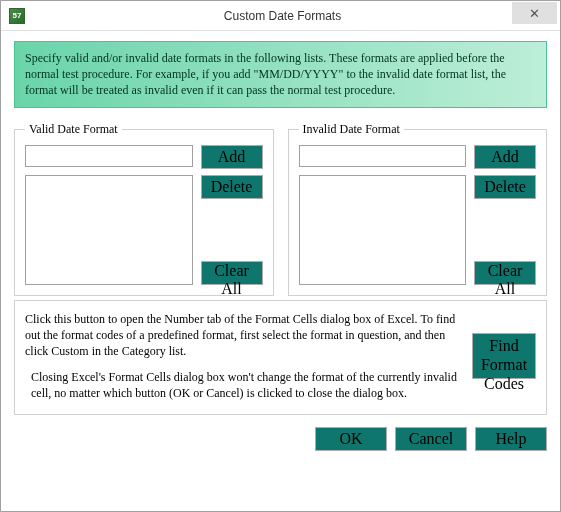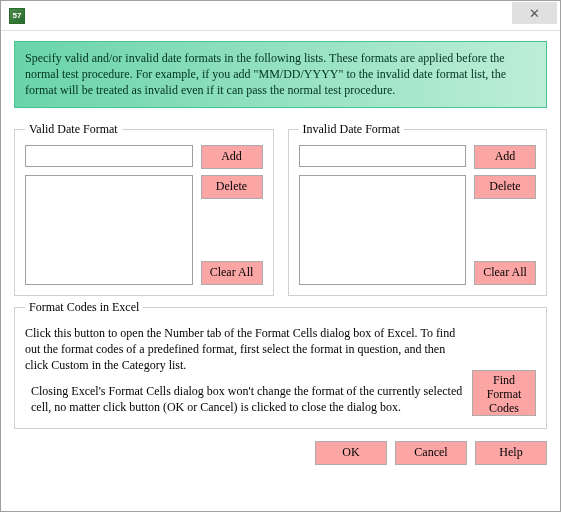--- a/index.html
+++ b/index.html
@@ -115,37 +115,37 @@
     height: 22px;
   }
   .listbox {
     grid-column: 1;
     grid-row: 2 / span 3;
     border: 1px solid #a0a0a0;
     background: #fff;
   }
   .btn {
     border: 1px solid #acacac;
-    background: #fca5a5;
+    background: #0f766e;
     font-family: inherit;
-    font-size: 12px;
+    font-size: 16px;
     height: 24px;
     cursor: default;
     padding: 0 4px;
   }
   .btn-add { grid-column: 2; grid-row: 1; }
   .btn-del { grid-column: 2; grid-row: 2; }
   .btn-clr { grid-column: 2; grid-row: 4; }
   .codes-fieldset {
     padding: 10px 10px 12px 10px;
   }
   .codes-inner {
     display: flex;
     gap: 4px;
-    align-items: flex-end;
+    align-items: center;
   }
   .codes-text {
     flex: 1;
     line-height: 1.35;
   }
   .codes-text p {
     margin: 0 0 10px 0;
   }
   .codes-text p.indent {
     margin-left: 6px;
@@ -169,20 +169,21 @@
     width: 72px;
   }
 </style>
 </head>
 <body>
 
 <div class="window">
 
   <div class="titlebar">
     <div class="titlebar-icon">57</div>
+    <div class="titlebar-title">Custom Date Formats</div>
     <div class="titlebar-close">
       <span>✕</span>
     </div>
   </div>
 
   <div class="body">
 
     <div class="info-banner">Specify valid and/or invalid date formats in the following lists. These formats are applied before the normal test procedure. For example, if you add "MM/DD/YYYY" to the invalid date format list, the format will be treated as invalid even if it can pass the normal test procedure.</div>
 
     <div class="formats-row">
@@ -205,25 +206,24 @@
           <button class="btn btn-add">Add</button>
           <button class="btn btn-del">Delete</button>
           <div class="listbox"></div>
           <button class="btn btn-clr">Clear All</button>
         </div>
       </fieldset>
 
     </div>
 
     <fieldset class="codes-fieldset">
-      <legend>Format Codes in Excel</legend>
       <div class="codes-inner">
         <div class="codes-text">
           <p>Click this button to open the Number tab of the Format Cells dialog box of Excel. To find out the format codes of a predefined format, first select the format in question, and then click Custom in the Category list.</p>
-          <p class="indent">Closing Excel's Format Cells dialog box won't change the format of the currently selected cell, no matter click button (OK or Cancel) is clicked to close the dialog box.</p>
+          <p class="indent">Closing Excel's Format Cells dialog box won't change the format of the currently invalid cell, no matter which button (OK or Cancel) is clicked to close the dialog box.</p>
         </div>
         <button class="btn find-btn">Find Format Codes</button>
       </div>
     </fieldset>
 
     <div class="button-row">
       <button class="btn">OK</button>
       <button class="btn">Cancel</button>
       <button class="btn">Help</button>
     </div>

